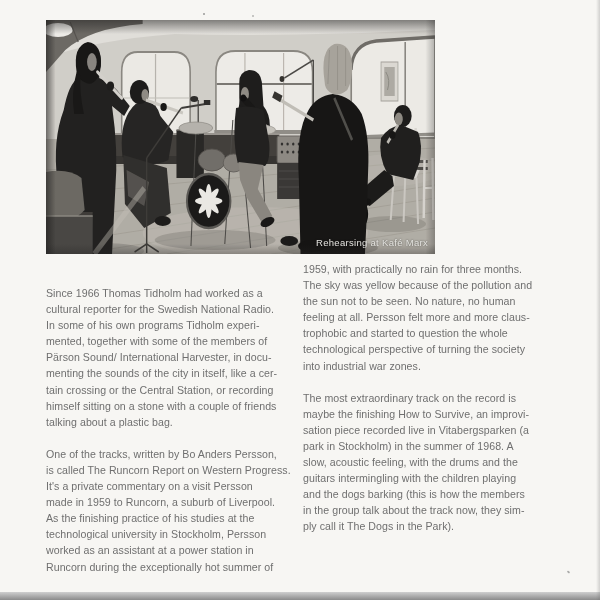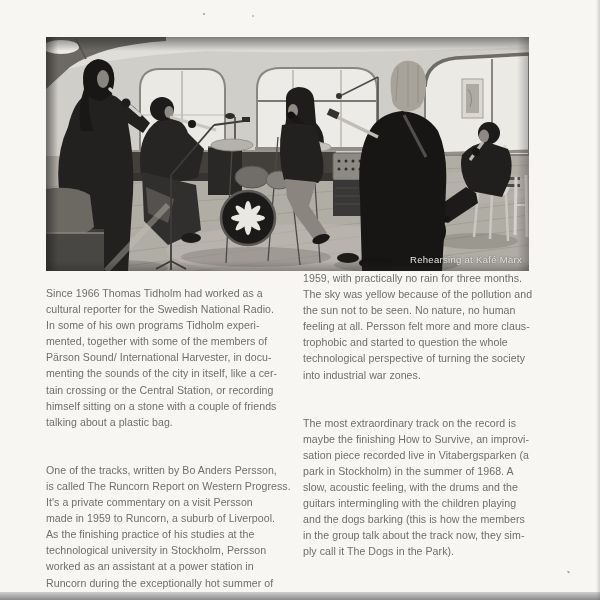--- a/index.html
+++ b/index.html
@@ -2,34 +2,34 @@
 <html><head>
 <meta charset="utf-8">
 <style>
   html,body { margin:0; padding:0; }
   body {
     width:600px; height:600px; position:relative; overflow:hidden;
     background:#f7f6f3;
     font-family:"Liberation Sans","DejaVu Sans",sans-serif;
   }
   .photo {
-    position:absolute; left:46px; top:37px; width:483px; height:234px;
+    position:absolute; left:46px; top:20px; width:389px; height:234px;
     background:#0369a1;
   }
   .photo svg { display:block; width:100%; height:100%; filter:blur(.45px) contrast(.97); }
   .photo-caption {
     position:absolute; right:7px; bottom:6px;
     font-size:9.5px; letter-spacing:.3px; color:#e4e3df;
     text-shadow:0 0 2px rgba(20,20,20,.65);
   }
   .col { position:absolute; color:#6f6f6f; font-size:10.6px; line-height:16.1px; letter-spacing:.05px; }
   .col p { margin:0; white-space:pre-line; }
-  .col p + p { margin-top:32px; }
+  .col p + p { margin-top:16px; }
   .col-left  { left:46px;  top:285px; width:252px; }
-  .col-right { left:303px; top:270px; width:252px; }
+  .col-right { left:303px; top:261px; width:252px; }
   .edge-bottom {
     position:absolute; left:0; top:592px; width:600px; height:8px;
     background:linear-gradient(#cfcfcf,#8b8b8b);
   }
   .edge-right {
     position:absolute; right:0; top:0; width:4px; height:600px;
     background:linear-gradient(90deg, rgba(0,0,0,0), rgba(110,110,110,.28));
   }
   .speck { position:absolute; border-radius:50%; background:#9a9a98; }
   .speck-a { left:203px; top:13px; width:2px; height:2px; }

